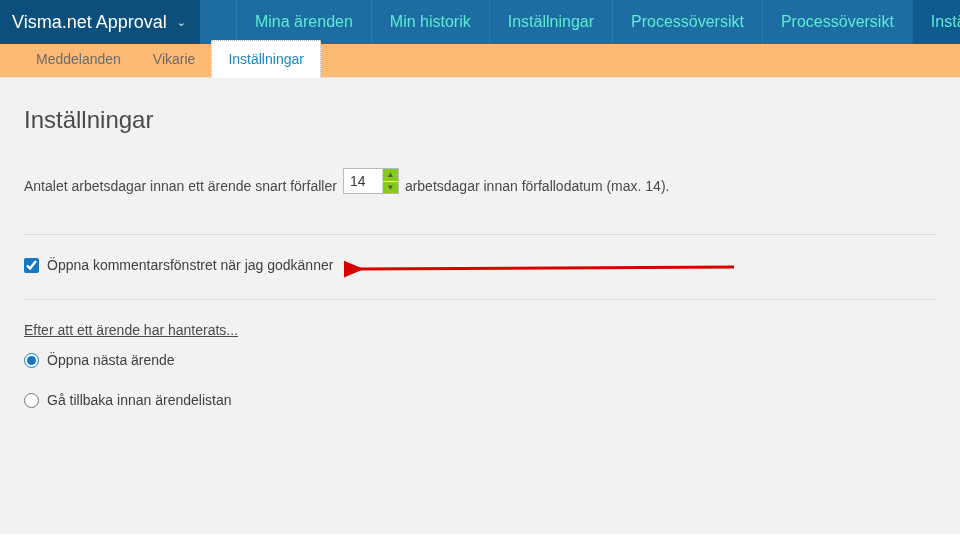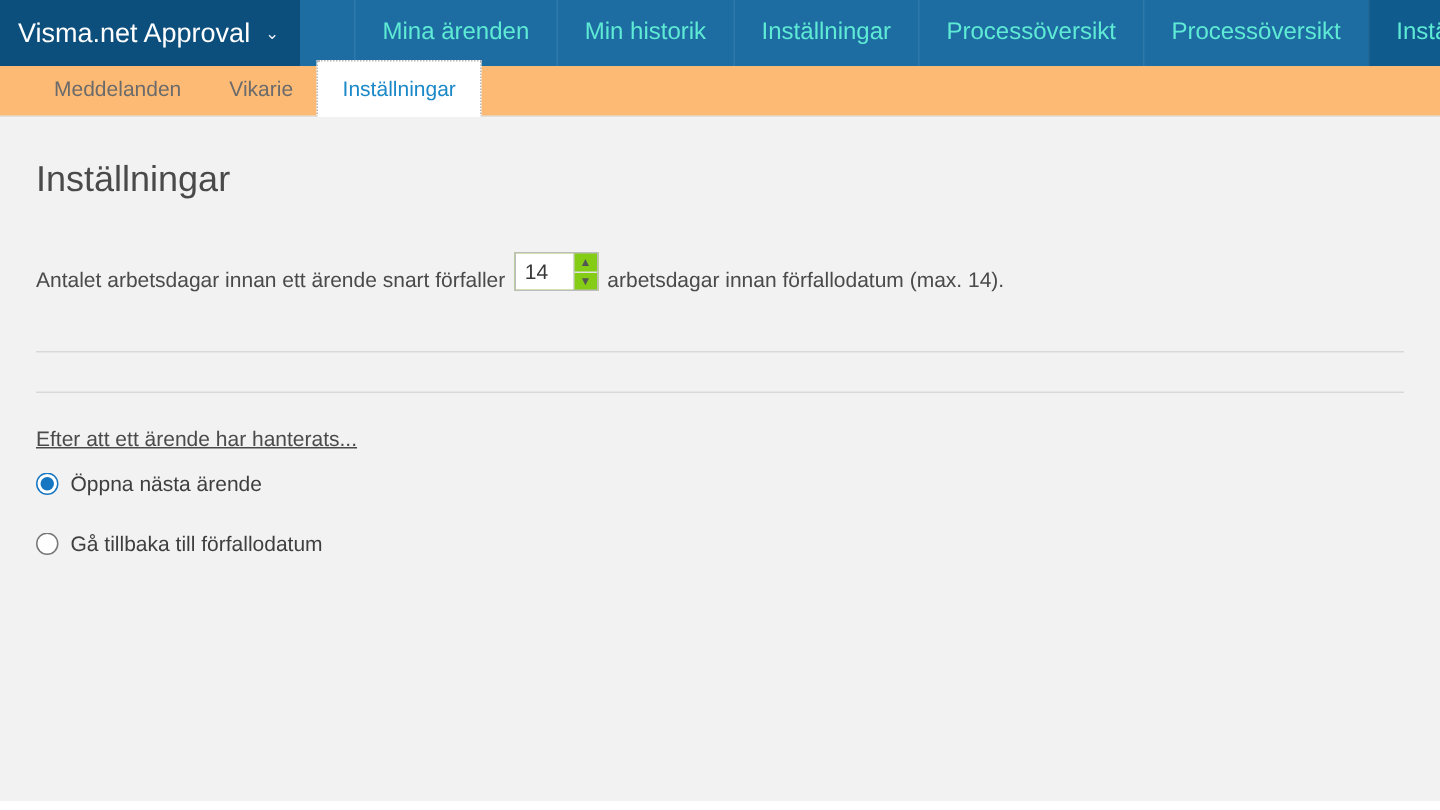--- a/index.html
+++ b/index.html
@@ -93,27 +93,39 @@
       <span class="spinners">
         <span class="spin">▲</span>
         <span class="spin">▼</span>
       </span>
     </span>
     <span class="label-b">arbetsdagar innan förfallodatum (max. 14).</span>
   </div>
 
   <hr class="hr" style="margin-top:40px;">
 
+  <div class="cbrow">
+    <input id="cb1" type="checkbox" checked="" style="">
+    <label for="cb1">Öppna kommentarsfönstret när jag godkänner</label>
+    <svg class="arrow-svg" width="400" height="22">
+      <defs>
+        <marker id="ah" markerWidth="12" markerHeight="10" refX="2" refY="5" orient="auto">
+          <path d="M12,0 L0,5 L12,10 Z" fill="#d90000"></path>
+        </marker>
+      </defs>
+      <line x1="390" y1="9" x2="14" y2="11" stroke="#d90000" stroke-width="3" marker-end="url(#ah)"></line>
+    </svg>
+  </div>
 
   <hr class="hr">
 
   <div class="section-sub">Efter att ett ärende har hanterats...</div>
   <div class="radios">
     <div class="radio-row">
       <input id="r1" type="radio" name="after" checked="" style="">
       <label for="r1">Öppna nästa ärende</label>
     </div>
     <div class="radio-row">
       <input id="r2" type="radio" name="after" style="">
-      <label for="r2">Gå tillbaka till förfallodatum</label>
+      <label for="r2">Gå tillbaka innan ärendelistan</label>
     </div>
   </div>
 </div>
 
 </body></html>

